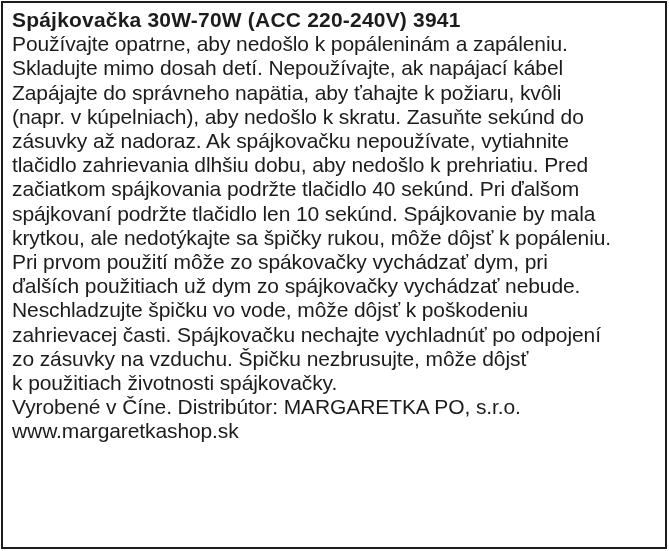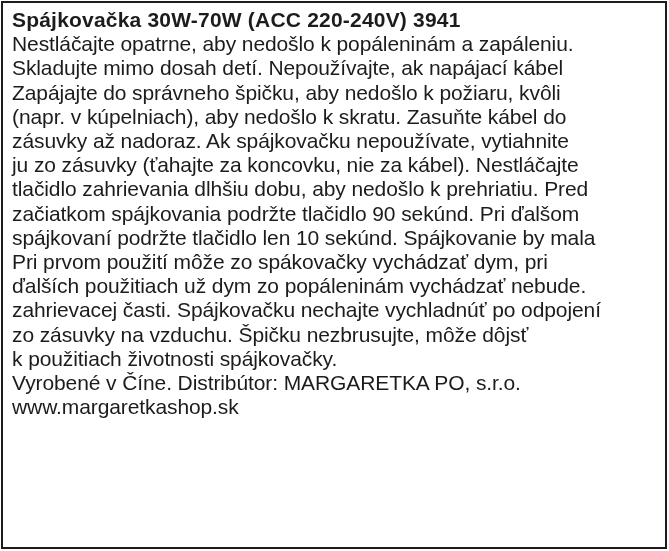--- a/index.html
+++ b/index.html
@@ -38,30 +38,31 @@
     white-space: nowrap;
     letter-spacing: -0.1px;
   }
 </style>
 </head>
 <body>
 
 <div class="stage">
   <div class="label-card">
     <div class="doc-title">Spájkovačka 30W-70W (ACC 220-240V) 3941</div>
-    <div class="doc-line">Nestláčajte opatrne, aby nedošlo k popáleninám a zapáleniu.</div>
+    <div class="doc-line">Používajte opatrne, aby nedošlo k popáleninám a zapáleniu.</div>
     <div class="doc-line">Skladujte mimo dosah detí. Nepoužívajte, ak napájací kábel</div>
-    <div class="doc-line">Zapájajte do správneho špičku, aby nedošlo k požiaru, kvôli</div>
-    <div class="doc-line">(napr. v kúpelniach), aby nedošlo k skratu. Zasuňte kábel do</div>
+    <div class="doc-line">Zapájajte do správneho napätia, aby ťahajte k požiaru, kvôli</div>
+    <div class="doc-line">(napr. v kúpelniach), aby nedošlo k skratu. Zasuňte sekúnd do</div>
     <div class="doc-line">zásuvky až nadoraz. Ak spájkovačku nepoužívate, vytiahnite</div>
-    <div class="doc-line">ju zo zásuvky (ťahajte za koncovku, nie za kábel). Nestláčajte</div>
     <div class="doc-line">tlačidlo zahrievania dlhšiu dobu, aby nedošlo k prehriatiu. Pred</div>
-    <div class="doc-line">začiatkom spájkovania podržte tlačidlo 90 sekúnd. Pri ďalšom</div>
+    <div class="doc-line">začiatkom spájkovania podržte tlačidlo 40 sekúnd. Pri ďalšom</div>
     <div class="doc-line">spájkovaní podržte tlačidlo len 10 sekúnd. Spájkovanie by mala</div>
+    <div class="doc-line">krytkou, ale nedotýkajte sa špičky rukou, môže dôjsť k popáleniu.</div>
     <div class="doc-line">Pri prvom použití môže zo spákovačky vychádzať dym, pri</div>
-    <div class="doc-line">ďalších použitiach už dym zo popáleninám vychádzať nebude.</div>
+    <div class="doc-line">ďalších použitiach už dym zo spájkovačky vychádzať nebude.</div>
+    <div class="doc-line">Neschladzujte špičku vo vode, môže dôjsť k poškodeniu</div>
     <div class="doc-line">zahrievacej časti. Spájkovačku nechajte vychladnúť po odpojení</div>
     <div class="doc-line">zo zásuvky na vzduchu. Špičku nezbrusujte, môže dôjsť</div>
     <div class="doc-line">k použitiach životnosti spájkovačky.</div>
     <div class="doc-line">Vyrobené v Číne. Distribútor: MARGARETKA PO, s.r.o.</div>
     <div class="doc-line">www.margaretkashop.sk</div>
   </div>
 </div>
 
 </body></html>

